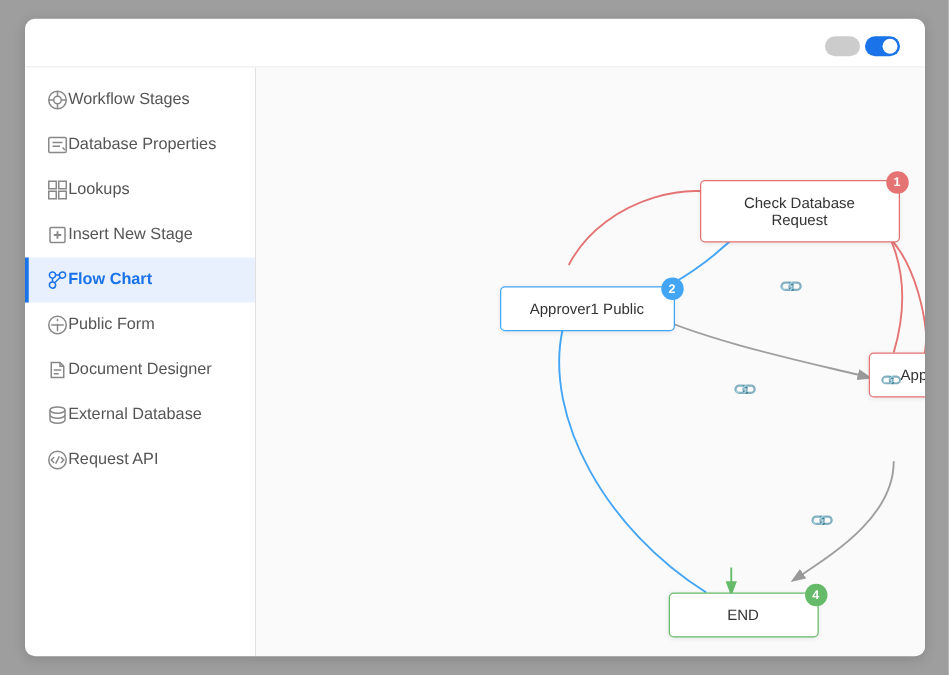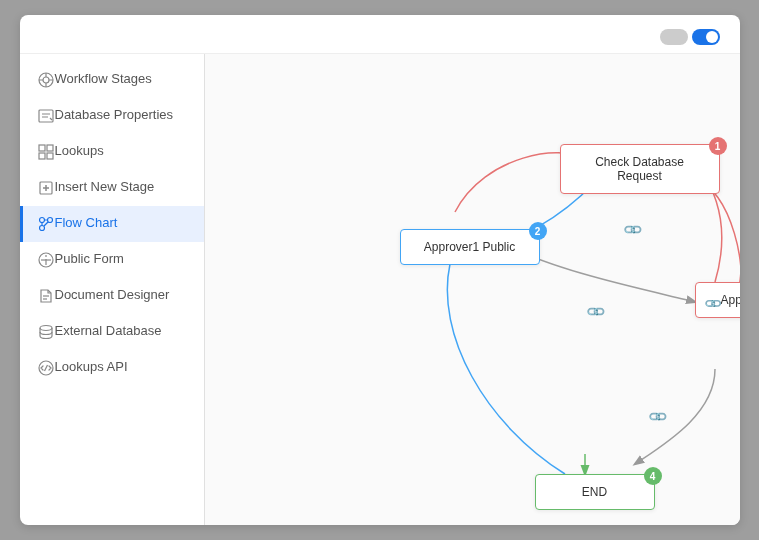--- a/index.html
+++ b/index.html
@@ -82,21 +82,21 @@
       padding: 9px 14px;
       cursor: pointer;
       color: #555;
       font-size: 13px;
       border-left: 3px solid transparent;
     }
     .sidebar-item.active {
       background: #e8f0fe;
       color: #1a73e8;
       border-left: 3px solid #1a73e8;
-      font-weight: 400;
+      font-weight: 700;
     }
     .sidebar-icon {
       width: 18px;
       height: 18px;
       display: flex;
       align-items: center;
       justify-content: center;
       flex-shrink: 0;
     }
     .canvas {
@@ -260,21 +260,21 @@
         </div>
         <div class="sidebar-item">
           <span class="sidebar-icon">
             <svg width="16" height="16" viewBox="0 0 16 16" fill="none">
               <circle cx="8" cy="8" r="7" stroke="#888" stroke-width="1.2"></circle>
               <path d="M5 6l-2 2 2 2" stroke="#888" stroke-width="1.2" stroke-linecap="round"></path>
               <path d="M11 6l2 2-2 2" stroke="#888" stroke-width="1.2" stroke-linecap="round"></path>
               <line x1="9.5" y1="5" x2="6.5" y2="11" stroke="#888" stroke-width="1.2"></line>
             </svg>
           </span>
-          <span>Lookups API</span>
+          <span>Request API</span>
         </div>
       </div>
     <div class="canvas">
       <svg xmlns="http://www.w3.org/2000/svg">
         <defs>
           <marker id="arrowRed" markerWidth="8" markerHeight="8" refX="6" refY="3" orient="auto">
             <path d="M0,0 L0,6 L8,3 z" fill="#e57373"></path>
           </marker>
           <marker id="arrowBlue" markerWidth="8" markerHeight="8" refX="6" refY="3" orient="auto">
             <path d="M0,0 L0,6 L8,3 z" fill="#42a5f5"></path>

